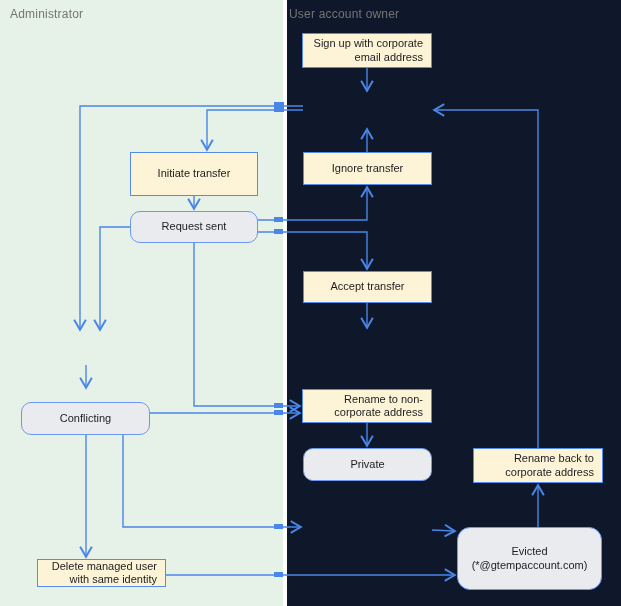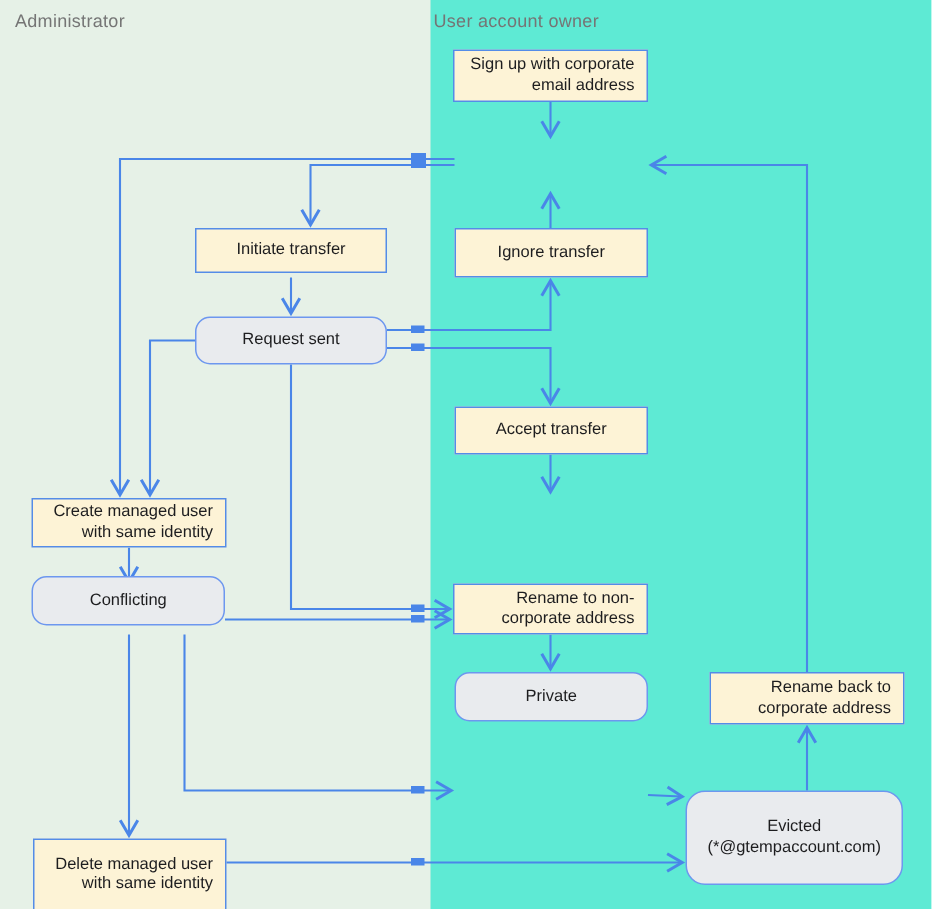--- a/index.html
+++ b/index.html
@@ -1,20 +1,20 @@
 <!DOCTYPE html>
 <html><head>
 <meta charset="utf-8">
 <style>
   html,body{margin:0;padding:0;background:#ffffff;}
   #canvas{position:relative;width:621px;height:606px;background:#ffffff;overflow:hidden;
           font-family:"Liberation Sans",sans-serif;}
-  .lane{position:absolute;top:0;height:606px;padding-left:16px;}
+  .lane{position:absolute;top:0;height:606px;}
   #lane-admin{left:0;width:283px;background:#e6f1e7;}
-  #lane-user{left:287px;width:334px;background:#5eead4;text-align:right;}
+  #lane-user{left:287px;width:334px;background:#0f172a;text-align:right;}
   .lane-label{position:absolute;top:7px;font-size:12px;color:#757575;letter-spacing:.2px;}
   #lane-admin .lane-label{left:10px;}
   #lane-user .lane-label{left:2px;}
   #edges{position:absolute;left:0;top:0;}
   .node{position:absolute;box-sizing:border-box;display:flex;flex-direction:column;
         align-items:center;justify-content:center;text-align:right;
         font-size:11px;line-height:13.5px;color:#1d1d1f;padding:1px 8px;}
   .process{background:#fdf3d6;border:1.5px solid #548ce8;}
   .state{background:#e9ebee;border:1.5px solid #6d97ef;border-radius:10px;}
   .state.big{border-radius:13px;}
@@ -69,42 +69,39 @@
       <rect x="274" y="524" width="9" height="5"></rect>
       <rect x="274" y="572" width="9" height="5"></rect>
     </g>
   </svg>
 
   <div class="node process" style="left:302px;top:33px;width:130px;height:35px">
     <span>Sign up with corporate email address</span>
   </div>
 
 
-  <div class="node process" style="left:130px;top:152px;width:128px;height:30px">
+  <div class="node process" style="left:130px;top:152px;width:128px;height:44px">
     <span>Initiate transfer</span>
   </div>
 
   <div class="node process" style="left:303px;top:152px;width:129px;height:33px">
     <span>Ignore transfer</span>
   </div>
 
   <div class="node state" style="left:130px;top:211px;width:128px;height:32px">
     <span>Request sent</span>
   </div>
 
   <div class="node process" style="left:303px;top:271px;width:129px;height:32px">
     <span>Accept transfer</span>
   </div>
 
 
-  <div class="node process" style="left:21px;top:332px;width:130px;height:33px">
-    <span>Create managed user with same identity</span>
-  </div>
 
-  <div class="node state" style="left:21px;top:384px;width:129px;height:33px">
+  <div class="node state" style="left:21px;top:402px;width:129px;height:33px">
     <span>Conflicting</span>
   </div>
 
   <div class="node process" style="left:302px;top:389px;width:130px;height:34px">
     <span>Rename to non-corporate address</span>
   </div>
 
   <div class="node state" style="left:303px;top:448px;width:129px;height:33px">
     <span>Private</span>
   </div>
@@ -112,17 +109,17 @@
   <div class="node process" style="left:473px;top:448px;width:130px;height:35px">
     <span>Rename back to corporate address</span>
   </div>
 
 
   <div class="node state big" style="left:457px;top:527px;width:145px;height:63px">
     <span>Evicted</span>
     <span class="sub plain">(*@gtempaccount.com)</span>
   </div>
 
-  <div class="node process" style="left:22px;top:559px;width:129px;height:48px">
+  <div class="node process" style="left:37px;top:559px;width:129px;height:28px">
     <span>Delete managed user with same identity</span>
   </div>
 
 </div>
 
 </body></html>

